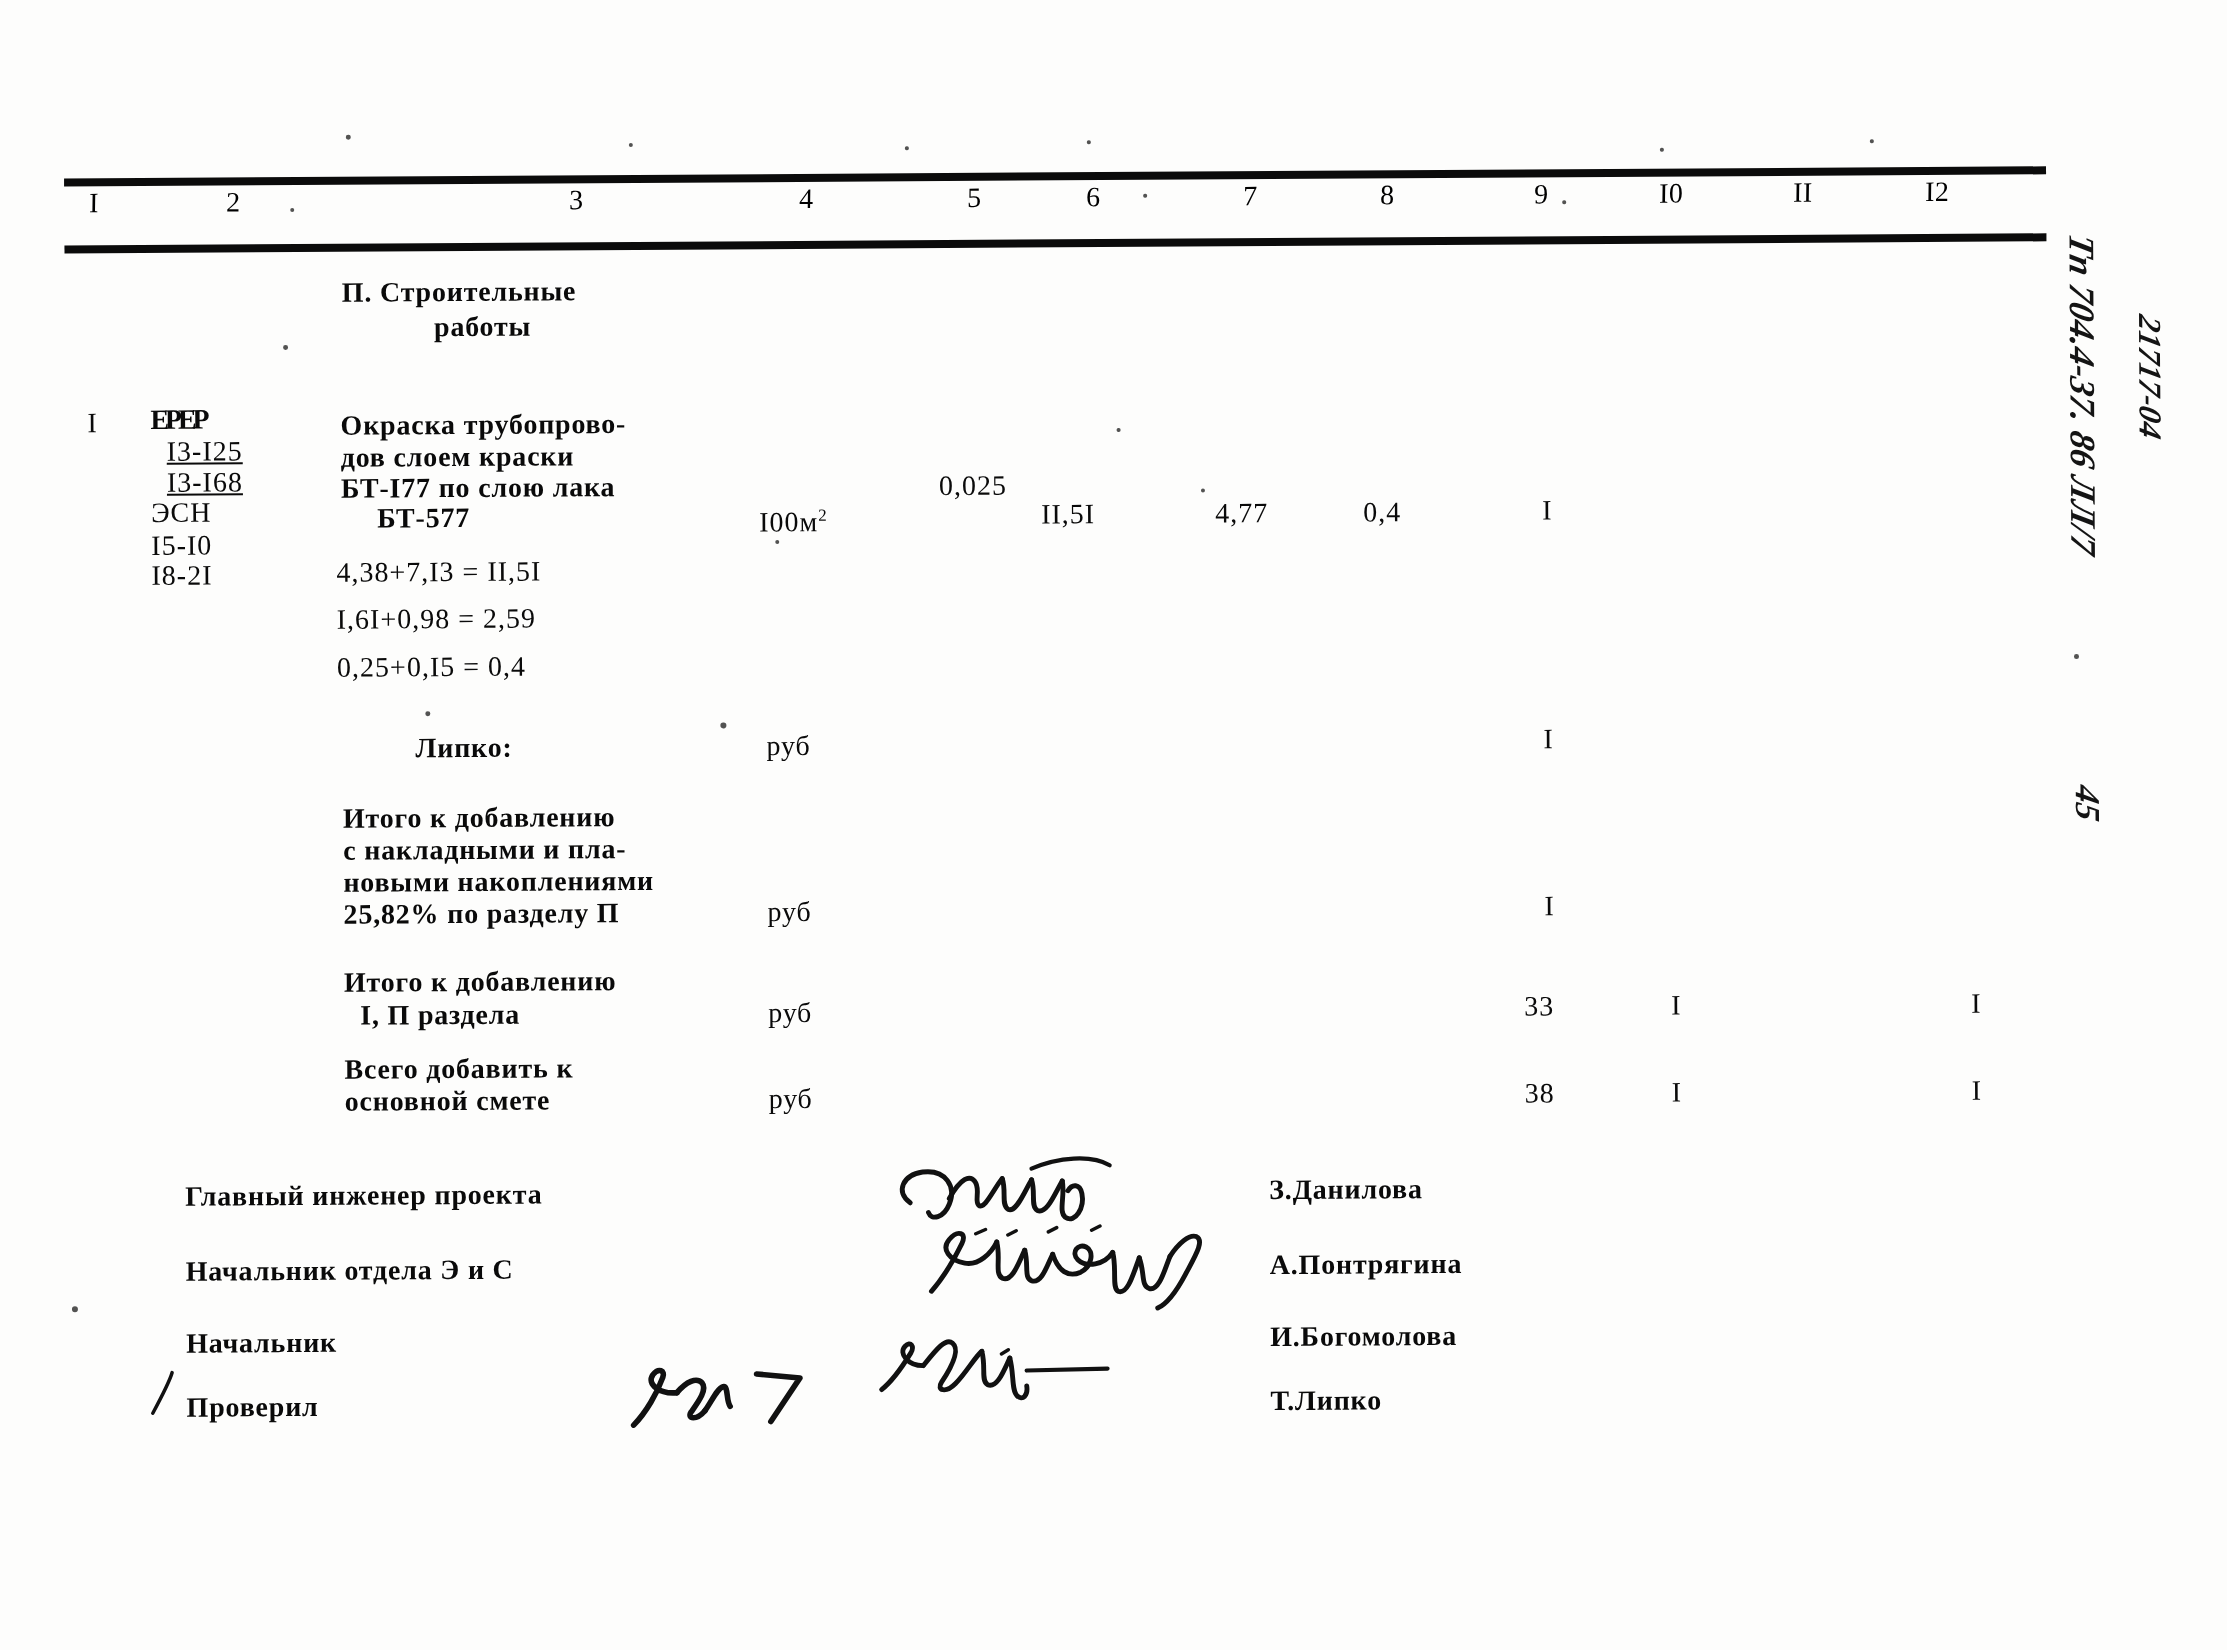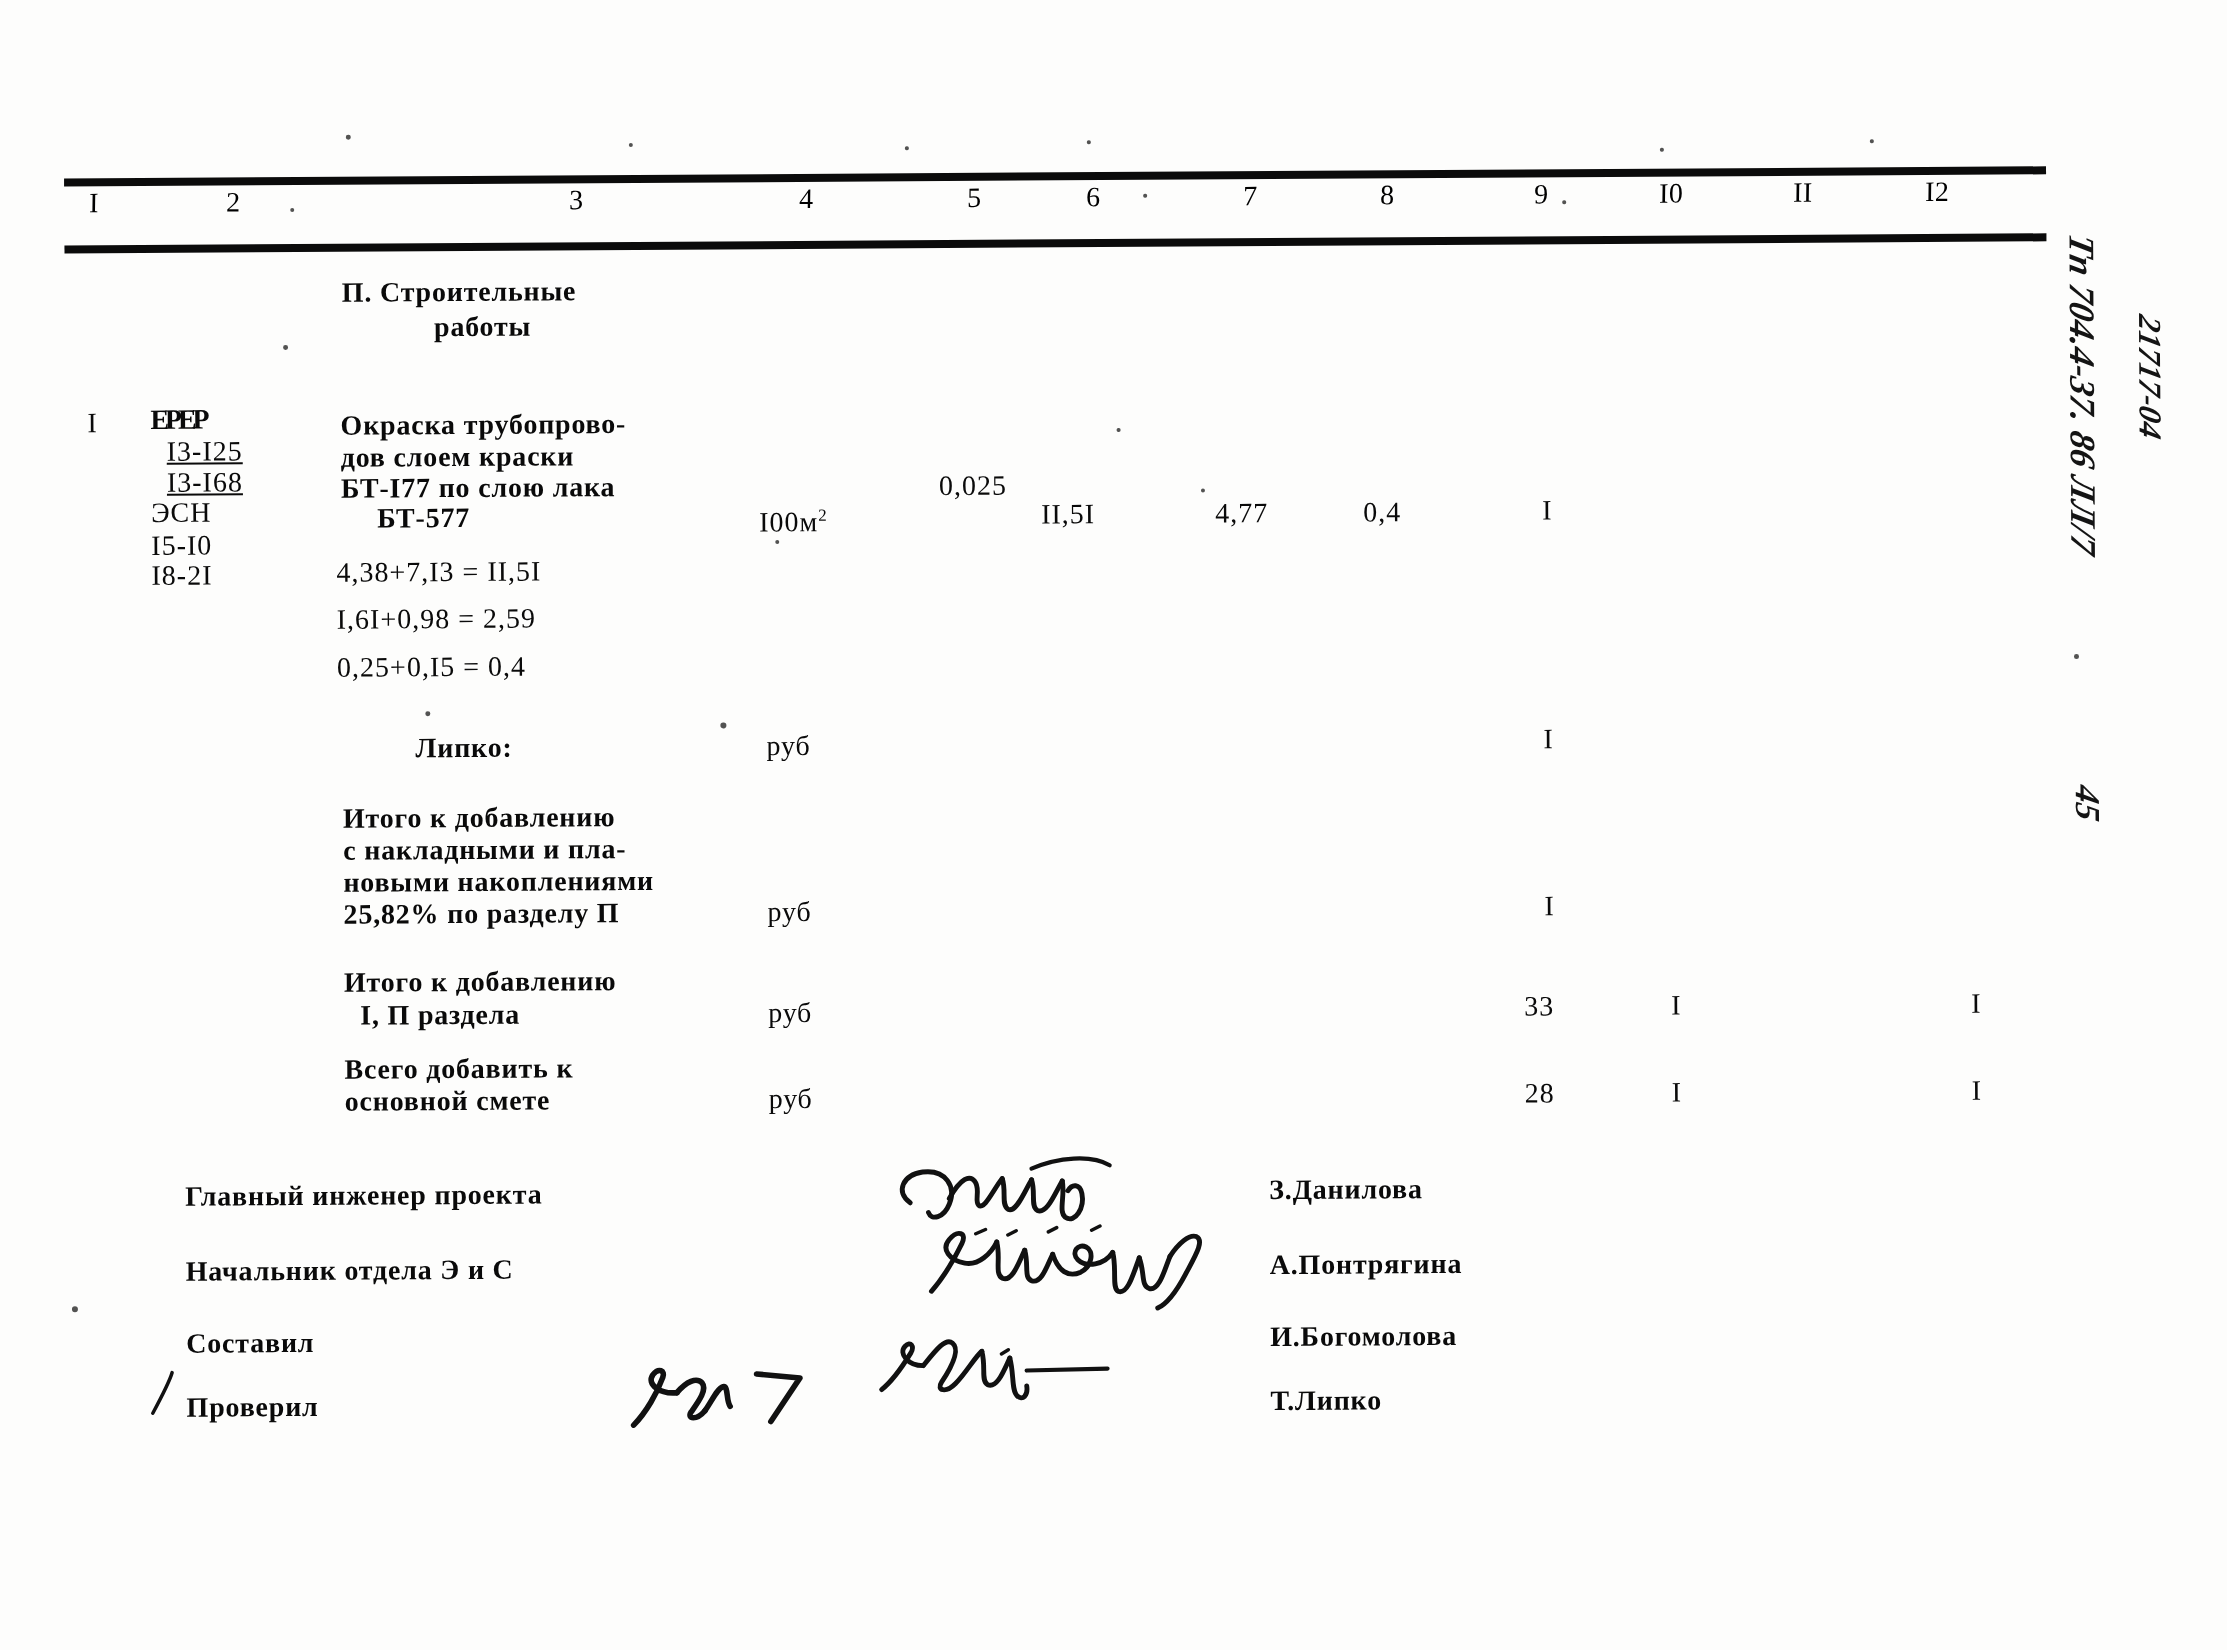--- a/index.html
+++ b/index.html
@@ -177,27 +177,27 @@
   <span class="tw b" style="left:342px;top:961px;">Итого к добавлению</span>
   <span class="tw b" style="left:342px;top:994px;margin-left:16px;">I, П раздела</span>
   <span class="tw" style="left:766px;top:994px;">руб</span>
   <span class="mono" style="left:1522px;top:992px;">33</span>
   <span class="mono" style="left:1669px;top:992px;">I</span>
   <span class="mono" style="left:1969px;top:992px;">I</span>
 
   <span class="tw b" style="left:342px;top:1048px;">Всего добавить к</span>
   <span class="tw b" style="left:342px;top:1080px;">основной смете</span>
   <span class="tw" style="left:766px;top:1080px;">руб</span>
-  <span class="mono" style="left:1522px;top:1079px;">28</span>
+  <span class="mono" style="left:1522px;top:1079px;">38</span>
   <span class="mono" style="left:1669px;top:1079px;">I</span>
   <span class="mono" style="left:1969px;top:1079px;">I</span>
 
   <span class="tw b" style="left:182px;top:1174px;">Главный инженер проекта</span>
   <span class="tw b" style="left:182px;top:1249px;">Начальник отдела Э и С</span>
-  <span class="tw b" style="left:182px;top:1321px;">Составил</span>
+  <span class="tw b" style="left:182px;top:1321px;">Начальник</span>
   <span class="tw b" style="left:182px;top:1385px;">Проверил</span>
 
   <span class="sig" style="left:137px;top:1364px;">
     <svg width="42" height="49" viewBox="0 0 60 70" aria-hidden="true">
       <path d="M44 4 C 40 18, 28 40, 16 62" stroke-width="5"></path>
     </svg>
   </span>
 
   <span class="tw b" style="left:1266px;top:1174px;">З.Данилова</span>
   <span class="tw b" style="left:1266px;top:1249px;">А.Понтрягина</span>

